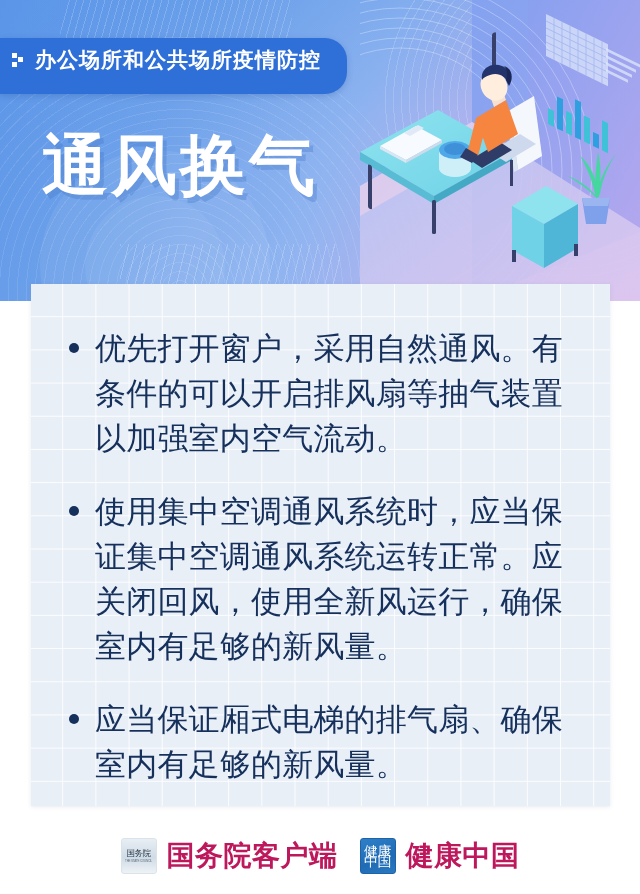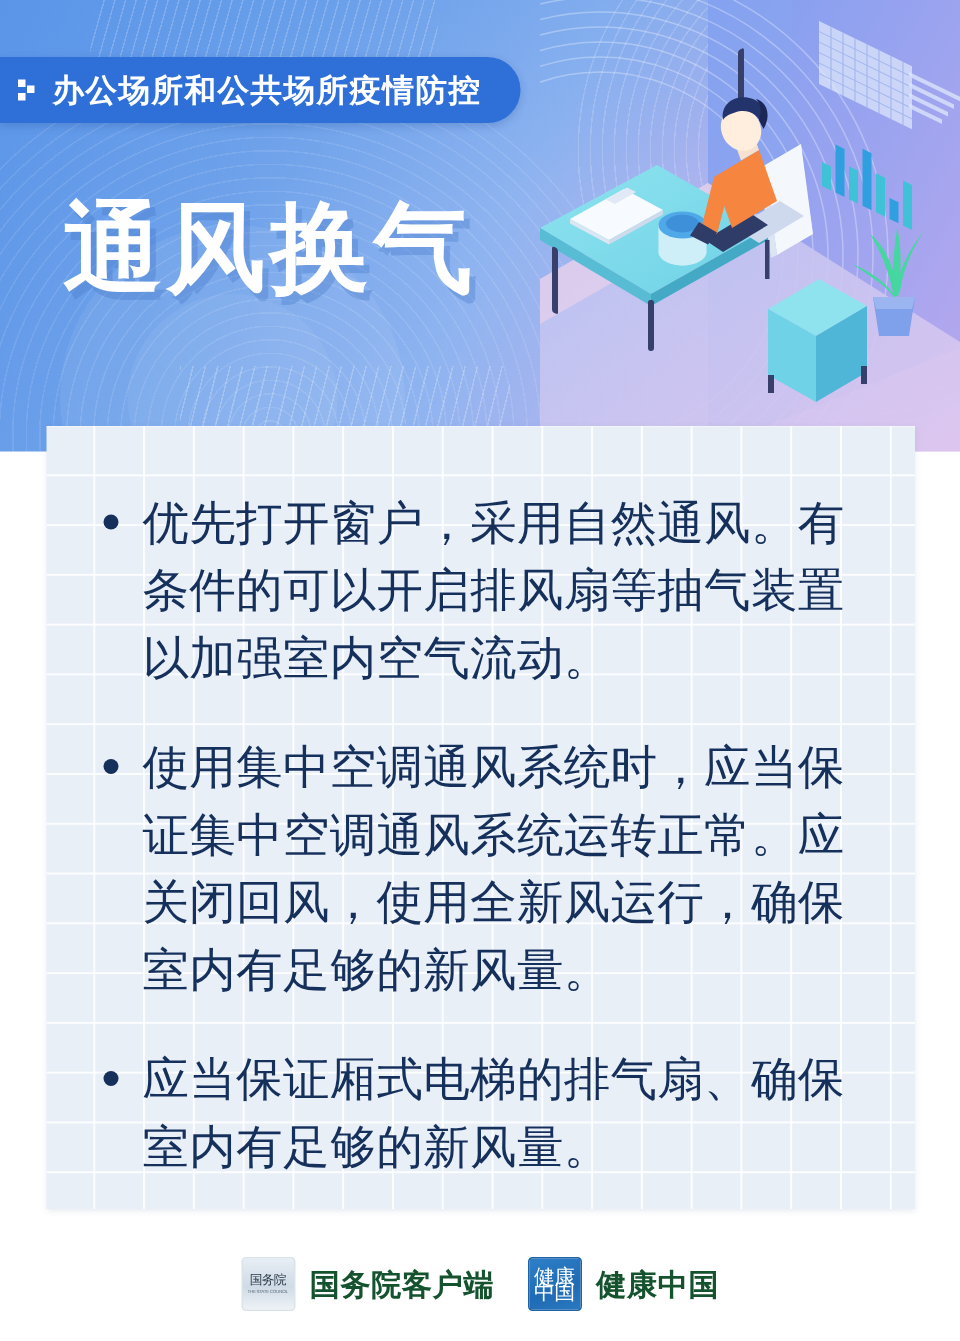--- a/index.html
+++ b/index.html
@@ -106,21 +106,21 @@
     border-radius: 50%;
     background: rgba(255,255,255,0.16);
   }
 
   
   .tag {
     position: absolute;
     left: 0;
     top: 38px;
     height: 44px;
-    padding: 0 26px 0 12px;
+    padding: 0 26px 12px 12px;
     display: flex;
     align-items: center;
     gap: 9px;
     background: #2f6fd8;
     border-top-right-radius: 22px;
     border-bottom-right-radius: 22px;
     box-shadow: 0 2px 6px rgba(20,60,130,0.22);
     z-index: 5;
   }
   .tag-icon {
@@ -269,23 +269,23 @@
     border: 1px solid #1e63a8;
   }
   .logo-health span {
     font-size: 14px;
     font-weight: 400;
     color: #ffffff;
     line-height: 10px;
     letter-spacing: -0.5px;
   }
   .brand-name {
-    font-size: 20px;
+    font-size: 28px;
     font-weight: 700;
-    color: #14532d;
+    color: #be185d;
     letter-spacing: 0.5px;
     white-space: nowrap;
   }
 </style>
 </head>
 <body>
 
 <div id="poster">
 
   <div class="hero">

